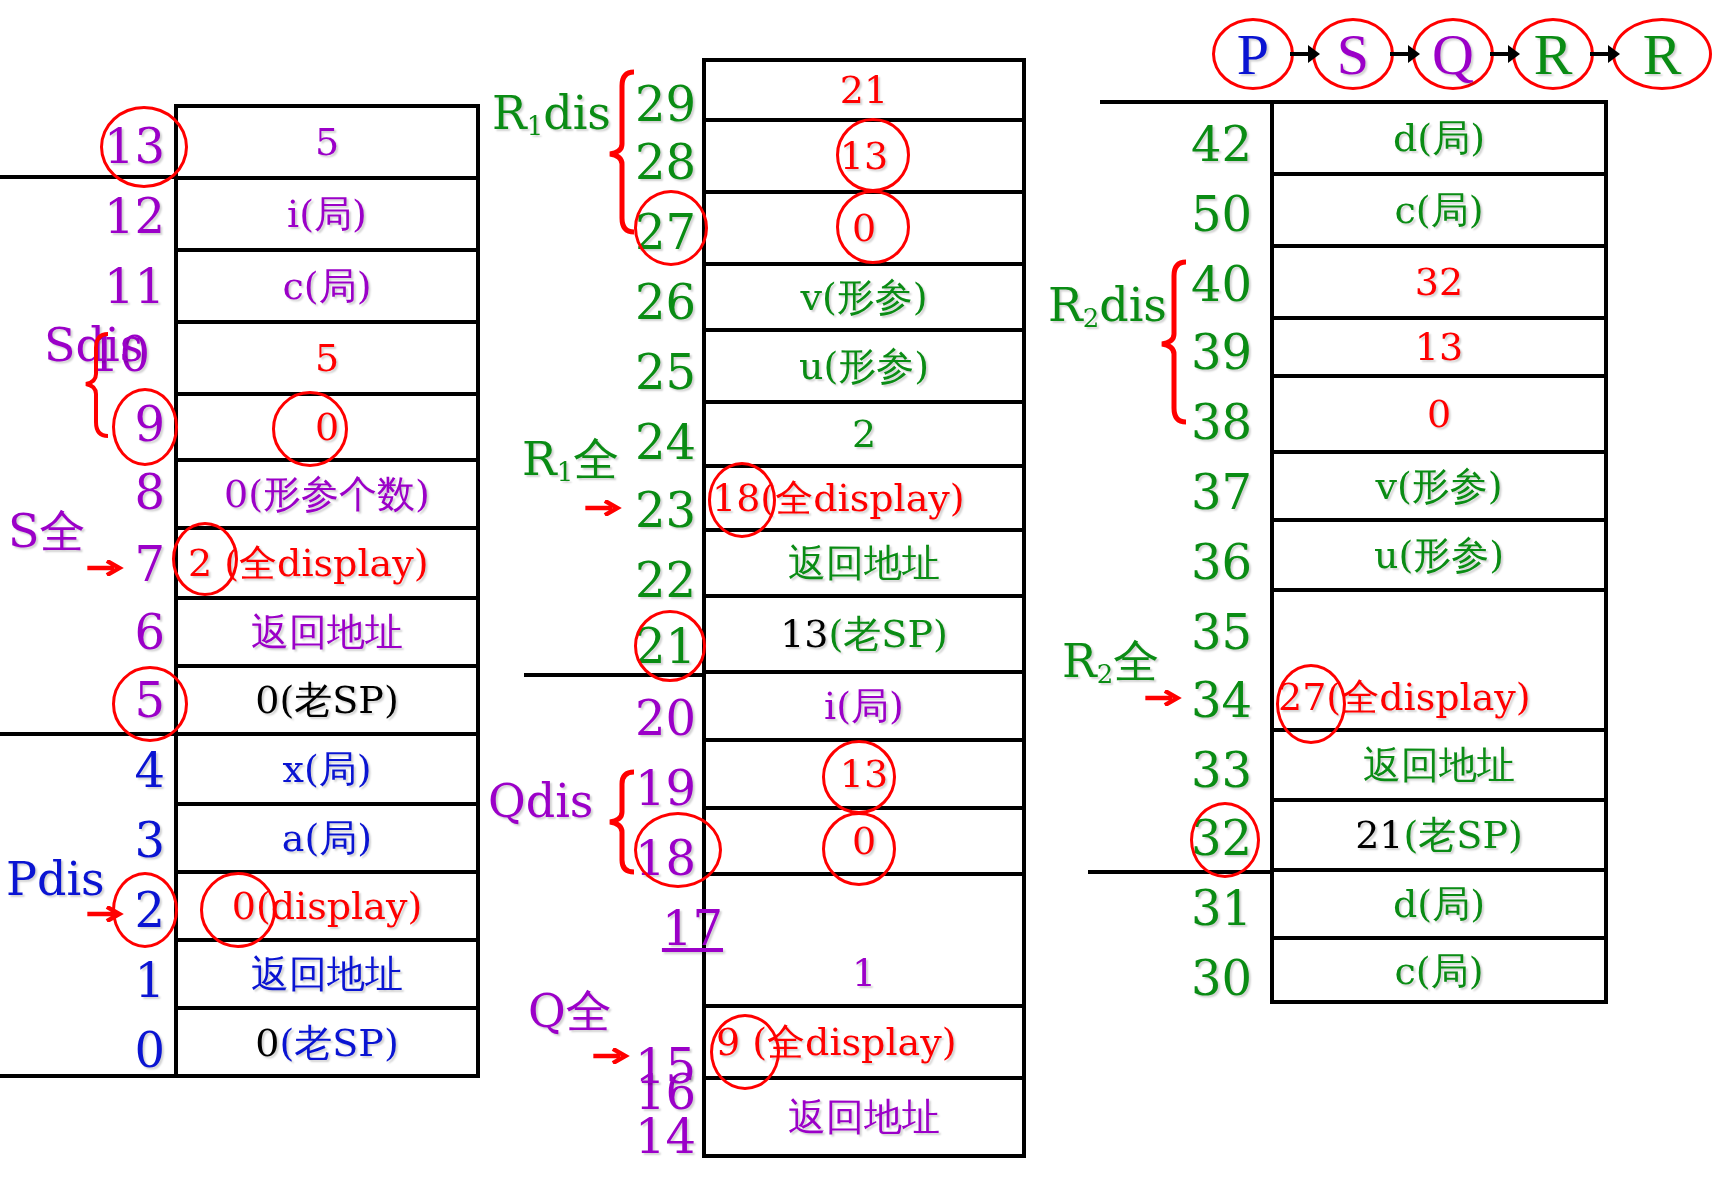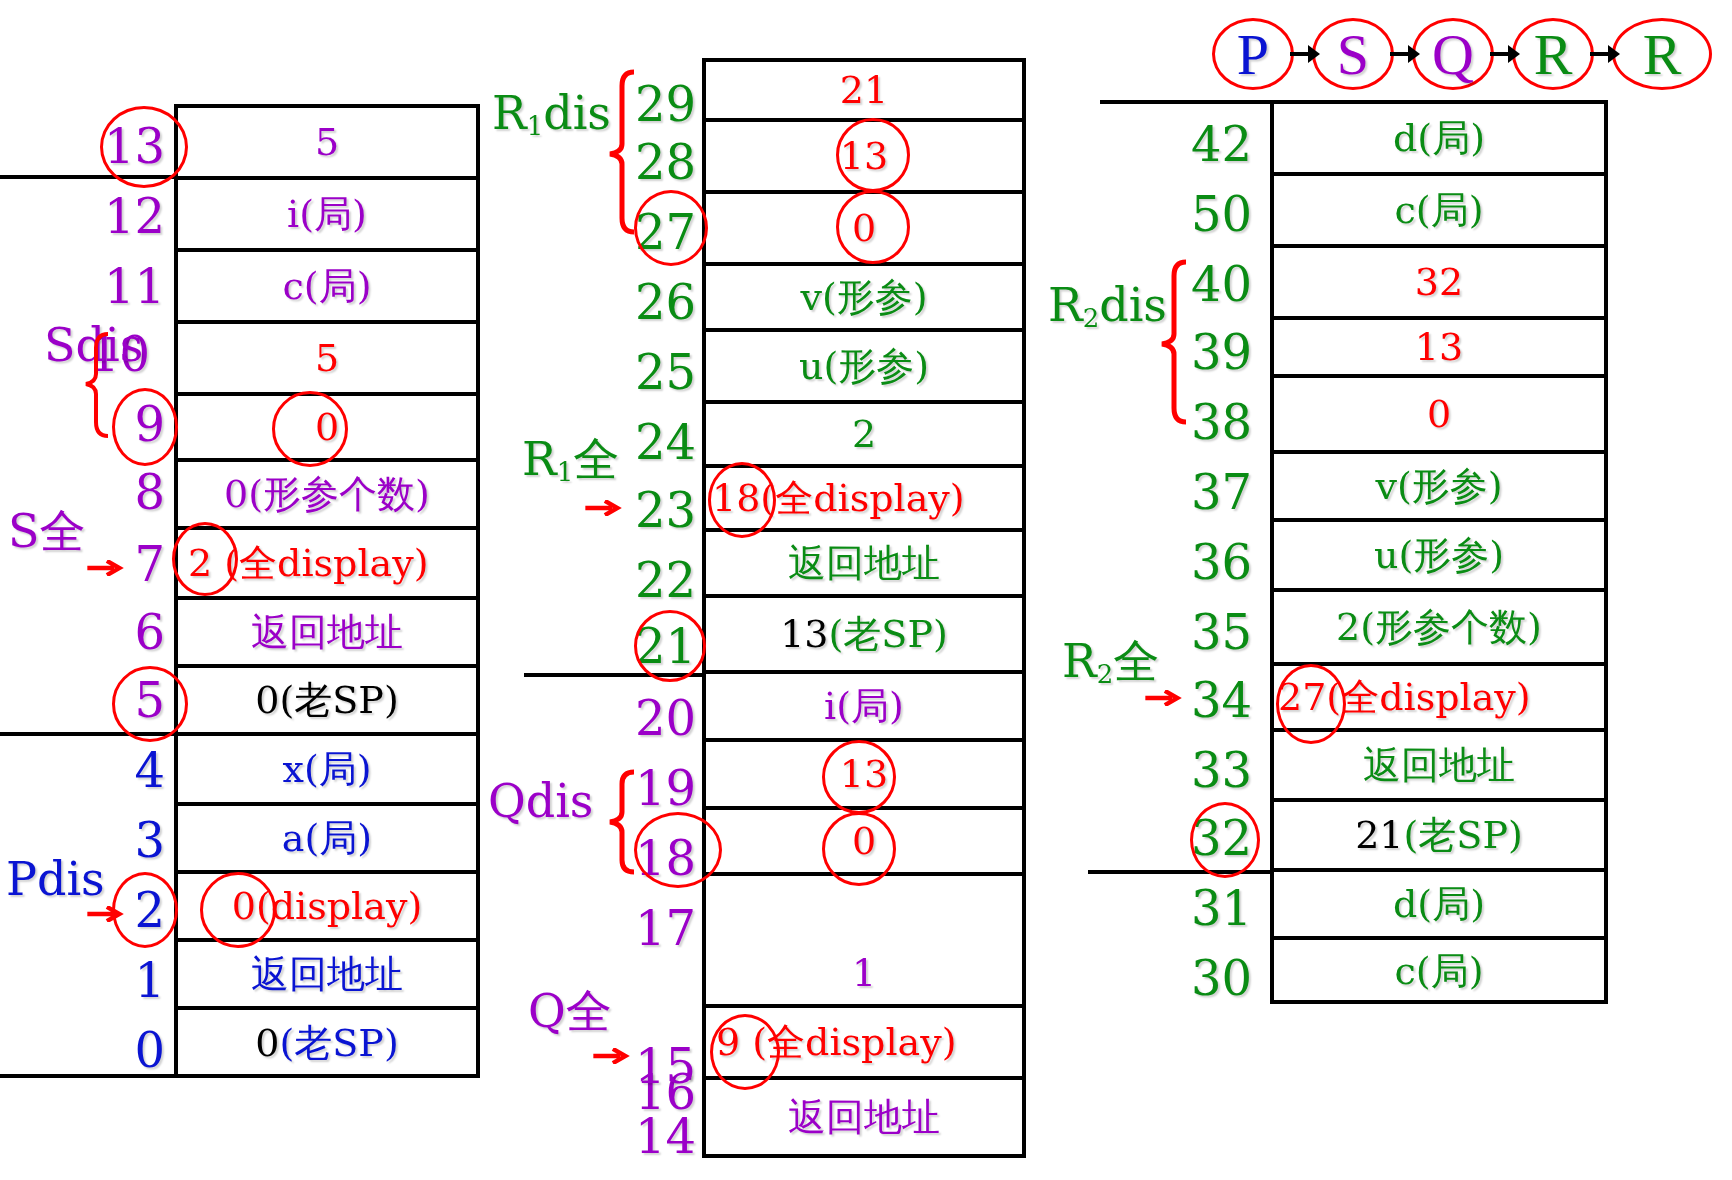--- a/index.html
+++ b/index.html
@@ -150,21 +150,21 @@
 <div class="addr c-green" style="left:606px;top:208px;">27</div>
 <div class="addr c-green" style="left:606px;top:278px;">26</div>
 <div class="addr c-green" style="left:606px;top:348px;">25</div>
 <div class="addr c-green" style="left:606px;top:418px;">24</div>
 <div class="addr c-green" style="left:606px;top:486px;">23</div>
 <div class="addr c-green" style="left:606px;top:556px;">22</div>
 <div class="addr c-green" style="left:606px;top:622px;">21</div>
 <div class="addr c-purple" style="left:606px;top:694px;">20</div>
 <div class="addr c-purple" style="left:606px;top:764px;">19</div>
 <div class="addr c-purple" style="left:606px;top:834px;">18</div>
-<div class="addr c-purple" style="left:606px;top:904px;">17</div>
+<div class="addr c-purple" style="left:633px;top:904px;text-decoration:underline;">17</div>
 <div class="addr c-purple" style="left:606px;top:1028px;margin-top:40px;">16</div>
 <div class="addr c-purple" style="left:606px;top:1042px;">15</div>
 <div class="addr c-purple" style="left:606px;top:1112px;">14</div>
 
 <div class="lbl c-green" style="left:492px;top:90px;">
   <span>R</span><sub>1</sub><span>dis</span>
 </div>
 <div class="lbl c-green" style="left:522px;top:436px;">
   <span>R</span><sub>1</sub><span>全</span>
 </div>
@@ -199,21 +199,20 @@
 <div class="hline" style="left:1088px;top:870px;width:186px;"></div>
 
 <div class="stack" style="left:1270px;top:100px;width:338px;height:904px;">
   <div class="cell c-green" style="top:0;height:72px;">d(局)</div>
   <div class="cell c-green" style="top:72px;height:72px;">c(局)</div>
   <div class="cell c-red" style="top:144px;height:72px;">32</div>
   <div class="cell c-red" style="top:216px;height:58px;">13</div>
   <div class="cell c-red" style="top:274px;height:76px;">0</div>
   <div class="cell c-green" style="top:350px;height:68px;">v(形参)</div>
   <div class="cell c-green" style="top:418px;height:70px;">u(形参)</div>
-  <div class="cell c-green" style="top:488px;height:74px;">2(形参个数)</div>
   <div class="cell c-red" style="top:562px;height:66px;justify-content:flex-start;padding-left:4px;">
     <span>27</span>
       <span>(全display)</span>
   </div>
   <div class="cell c-green" style="top:628px;height:70px;">返回地址</div>
   <div class="cell c-green" style="top:698px;height:70px;">
     <span class="c-black">21</span>
       <span>(老SP)</span>
   </div>
   <div class="cell c-green" style="top:768px;height:68px;">d(局)</div>

